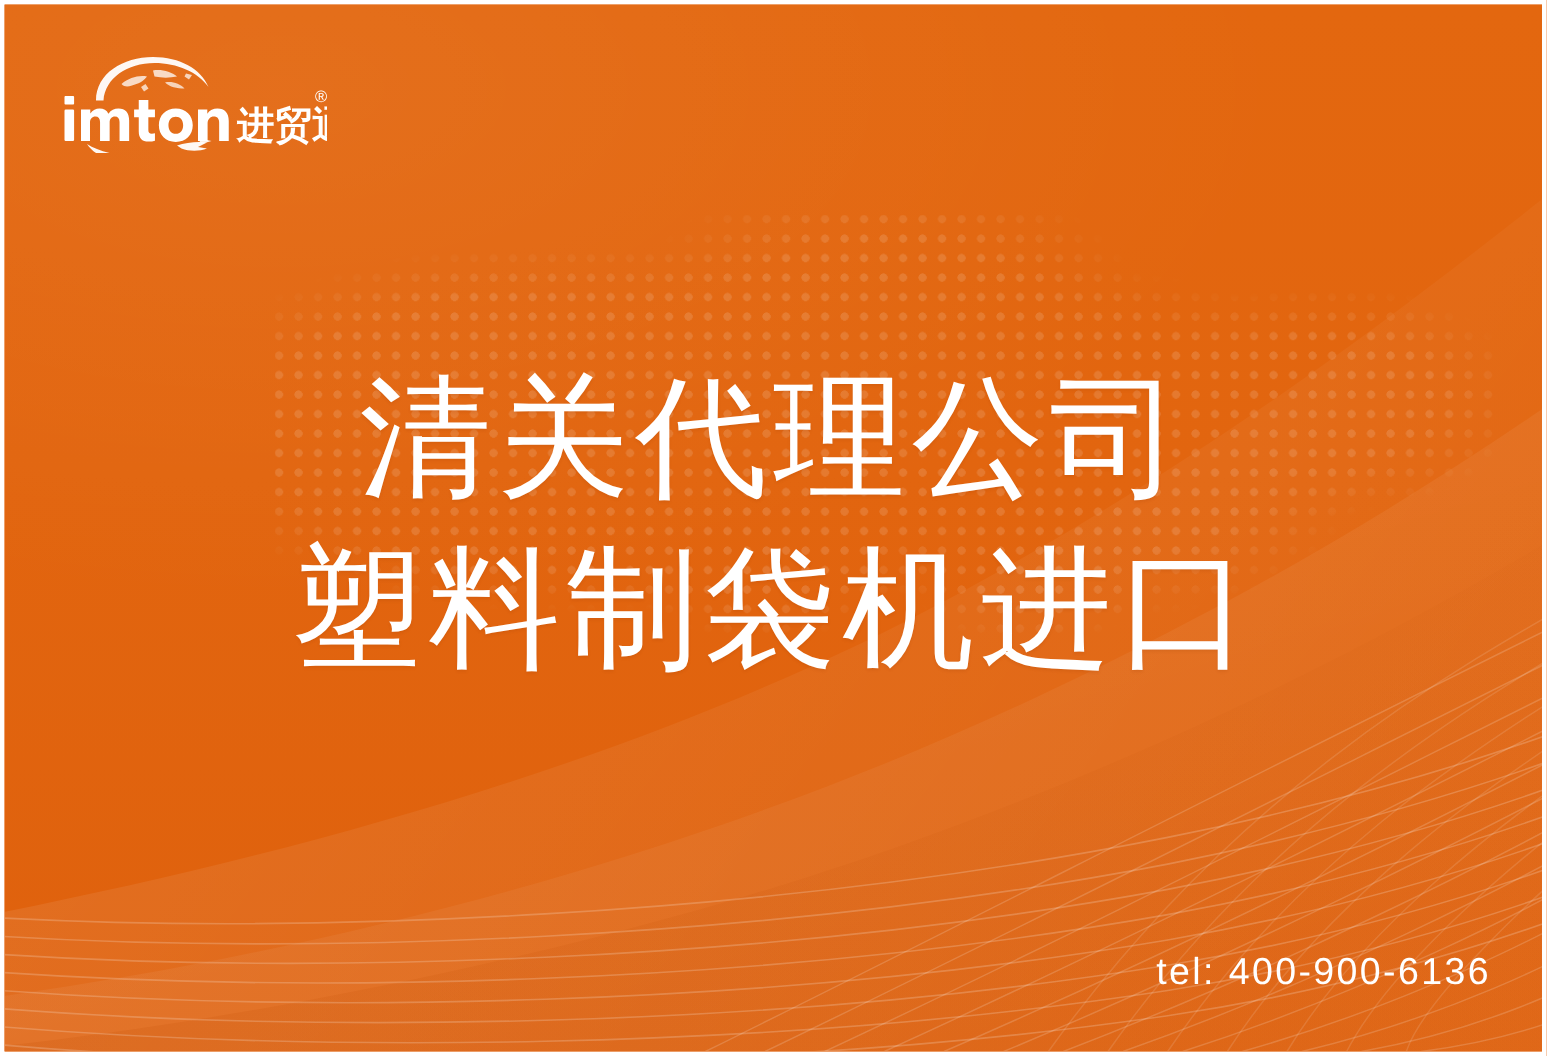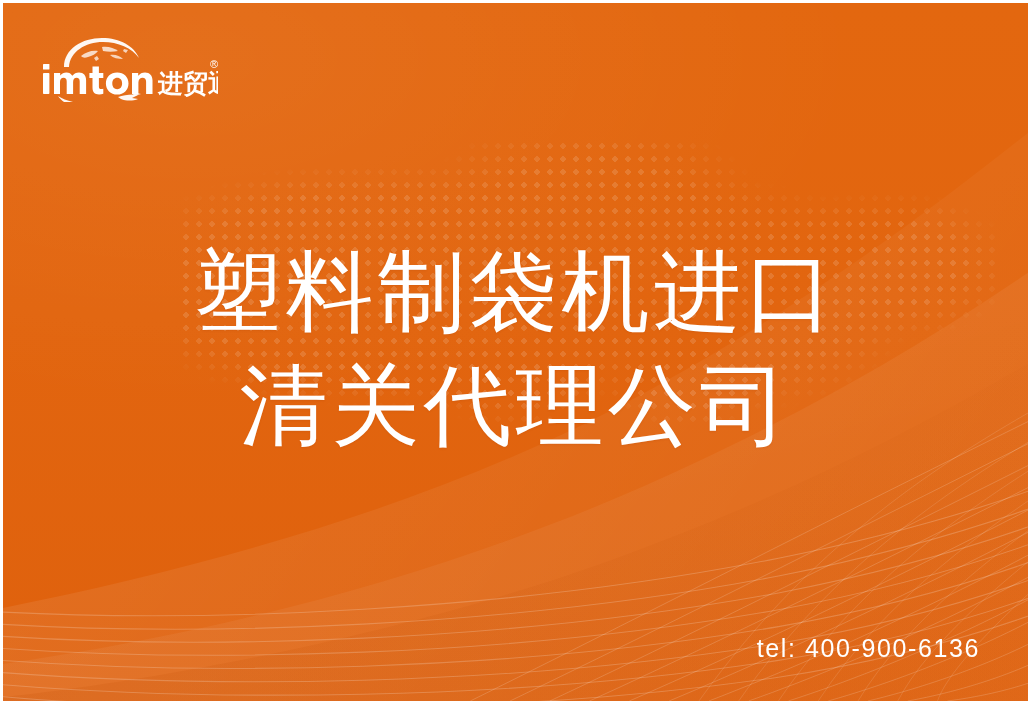--- a/index.html
+++ b/index.html
@@ -91,21 +91,21 @@
     line-height: 114px;
     font-weight: 400;
     letter-spacing: 4px;
     white-space: nowrap;
     text-shadow: 0 1px 2px rgba(150,60,0,0.14);
   }
 
   
   .phone {
     position: absolute;
-    right: 48px;
+    right: 34px;
     bottom: 38px;
     color: #ffffff;
     font-family: "Liberation Sans", sans-serif;
     font-size: 25px;
     letter-spacing: 1.6px;
     white-space: nowrap;
   }
 </style>
 </head>
 <body>
@@ -217,19 +217,19 @@
         <path d="M78 63 C84 61, 92 60, 98 61 l-6 3 l6 1 c-5 2, -12 2, -17 0 Z" opacity="0.95"></path>
         <path d="M92 58 l9 2 l-7 2 Z" opacity="0.9"></path>
       </g>
 
       <text x="118" y="58" font-family="'Liberation Sans','DejaVu Sans',sans-serif" font-size="25" font-weight="700" fill="#ffffff">进贸通</text>
       <text x="170" y="34" font-family="'Liberation Sans',sans-serif" font-size="11" fill="#ffffff">®</text>
     </svg>
   </div>
 
   <div class="headline">
+    <span class="headline-line">清关代理公司</span>
     <span class="headline-line">塑料制袋机进口</span>
-    <span class="headline-line">清关代理公司</span>
   </div>
 
   <div class="phone">tel: 400-900-6136</div>
 
 </div>
 
 </body></html>

